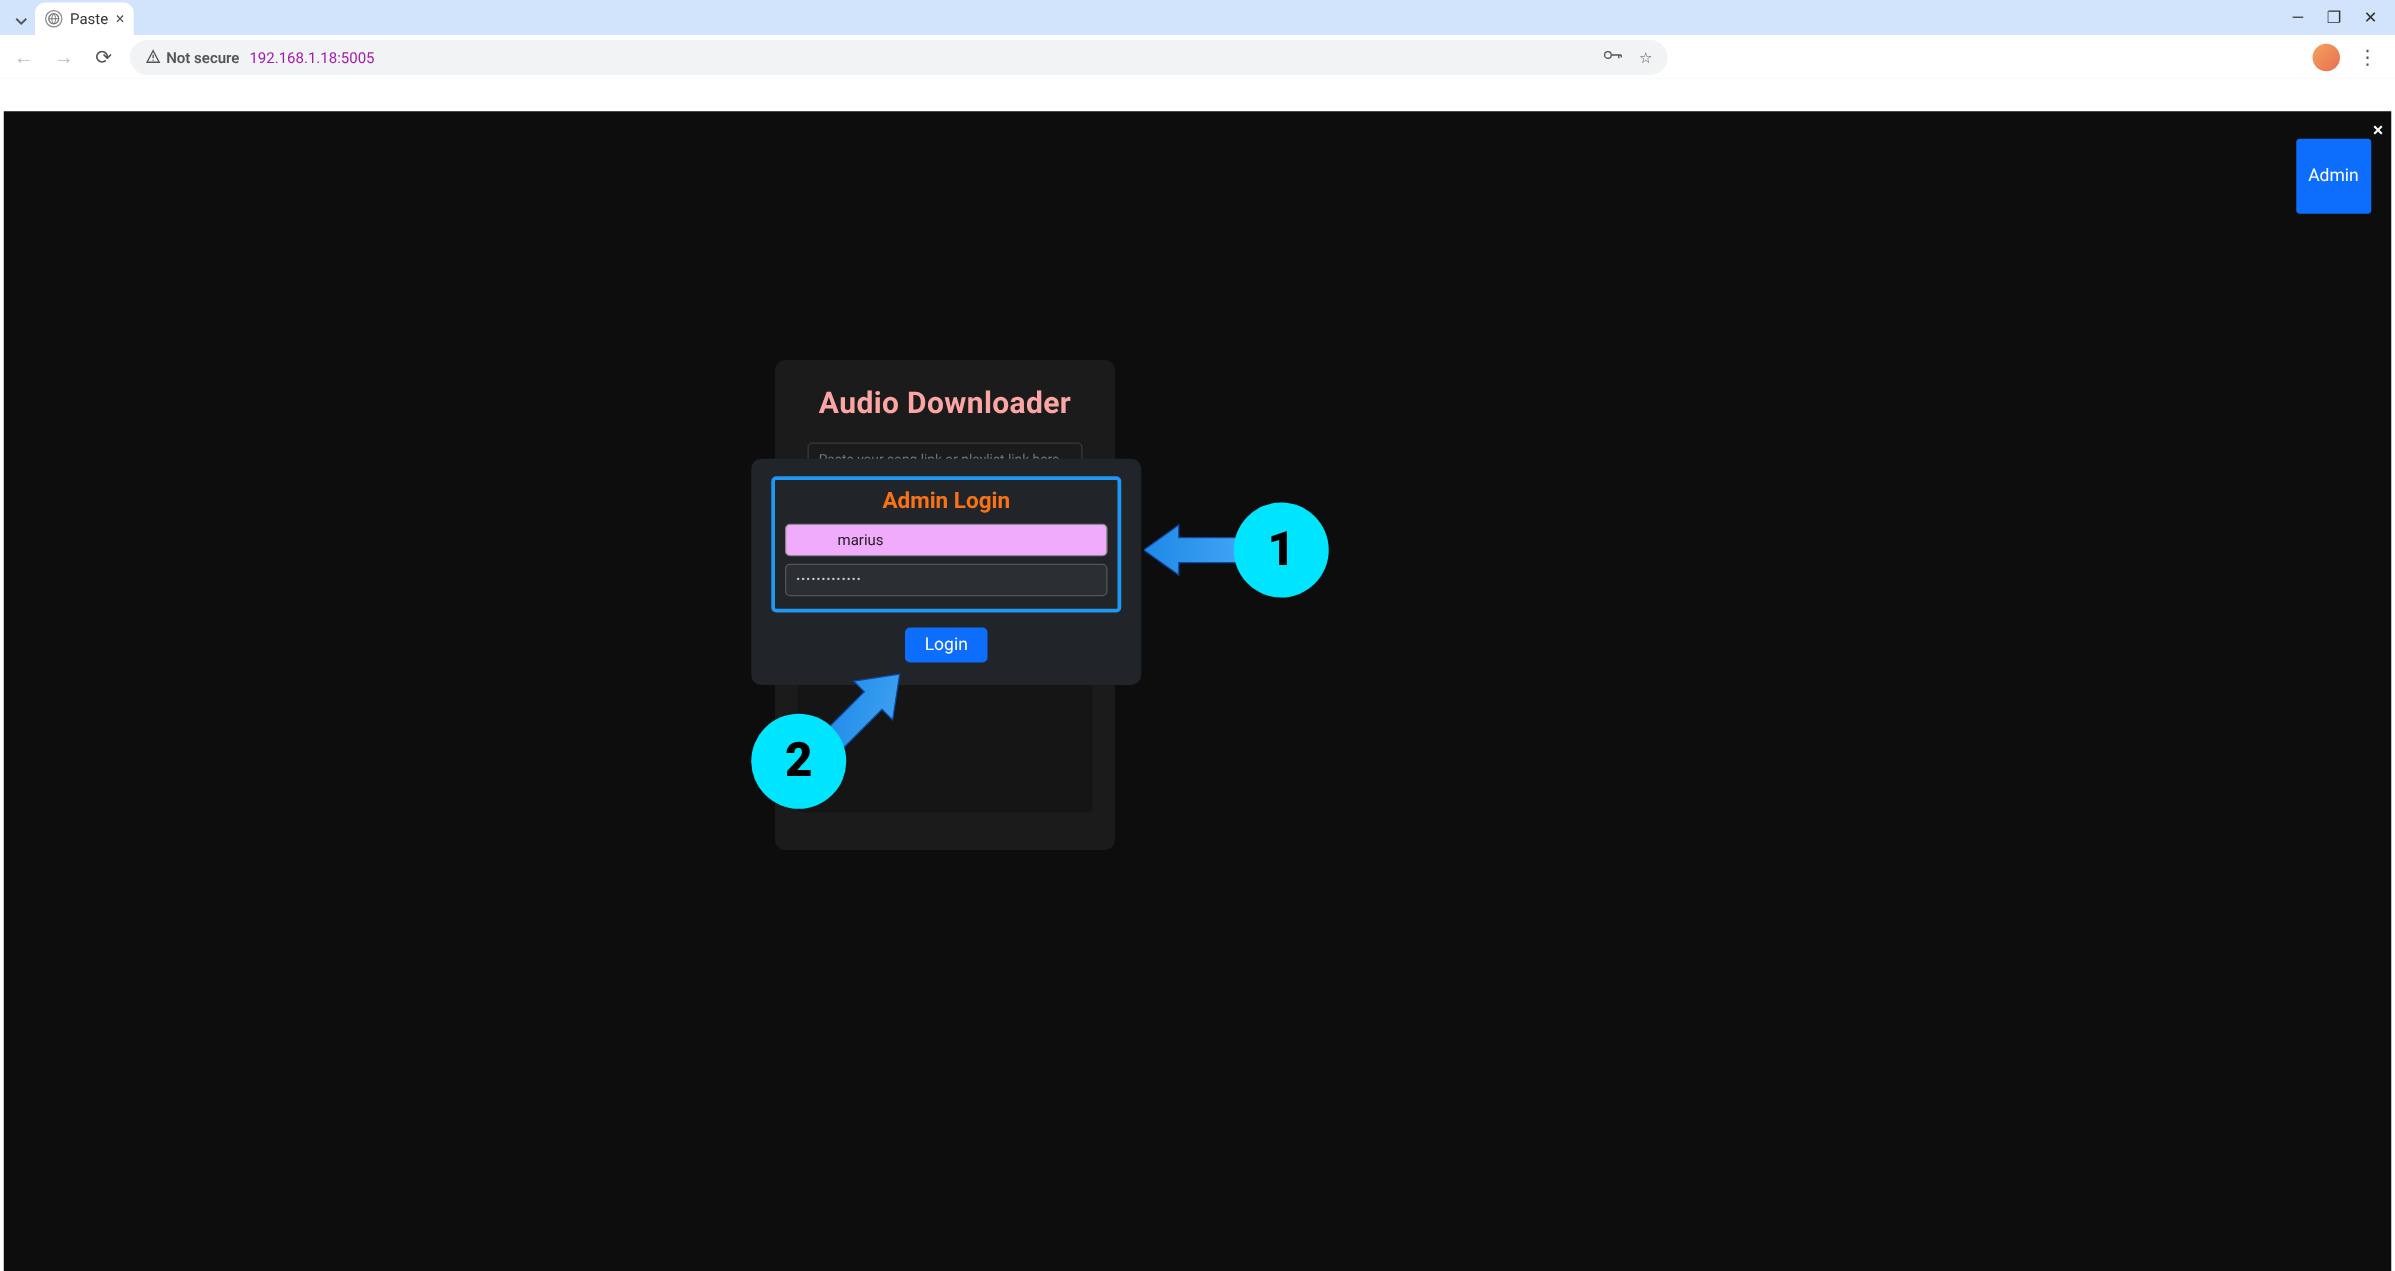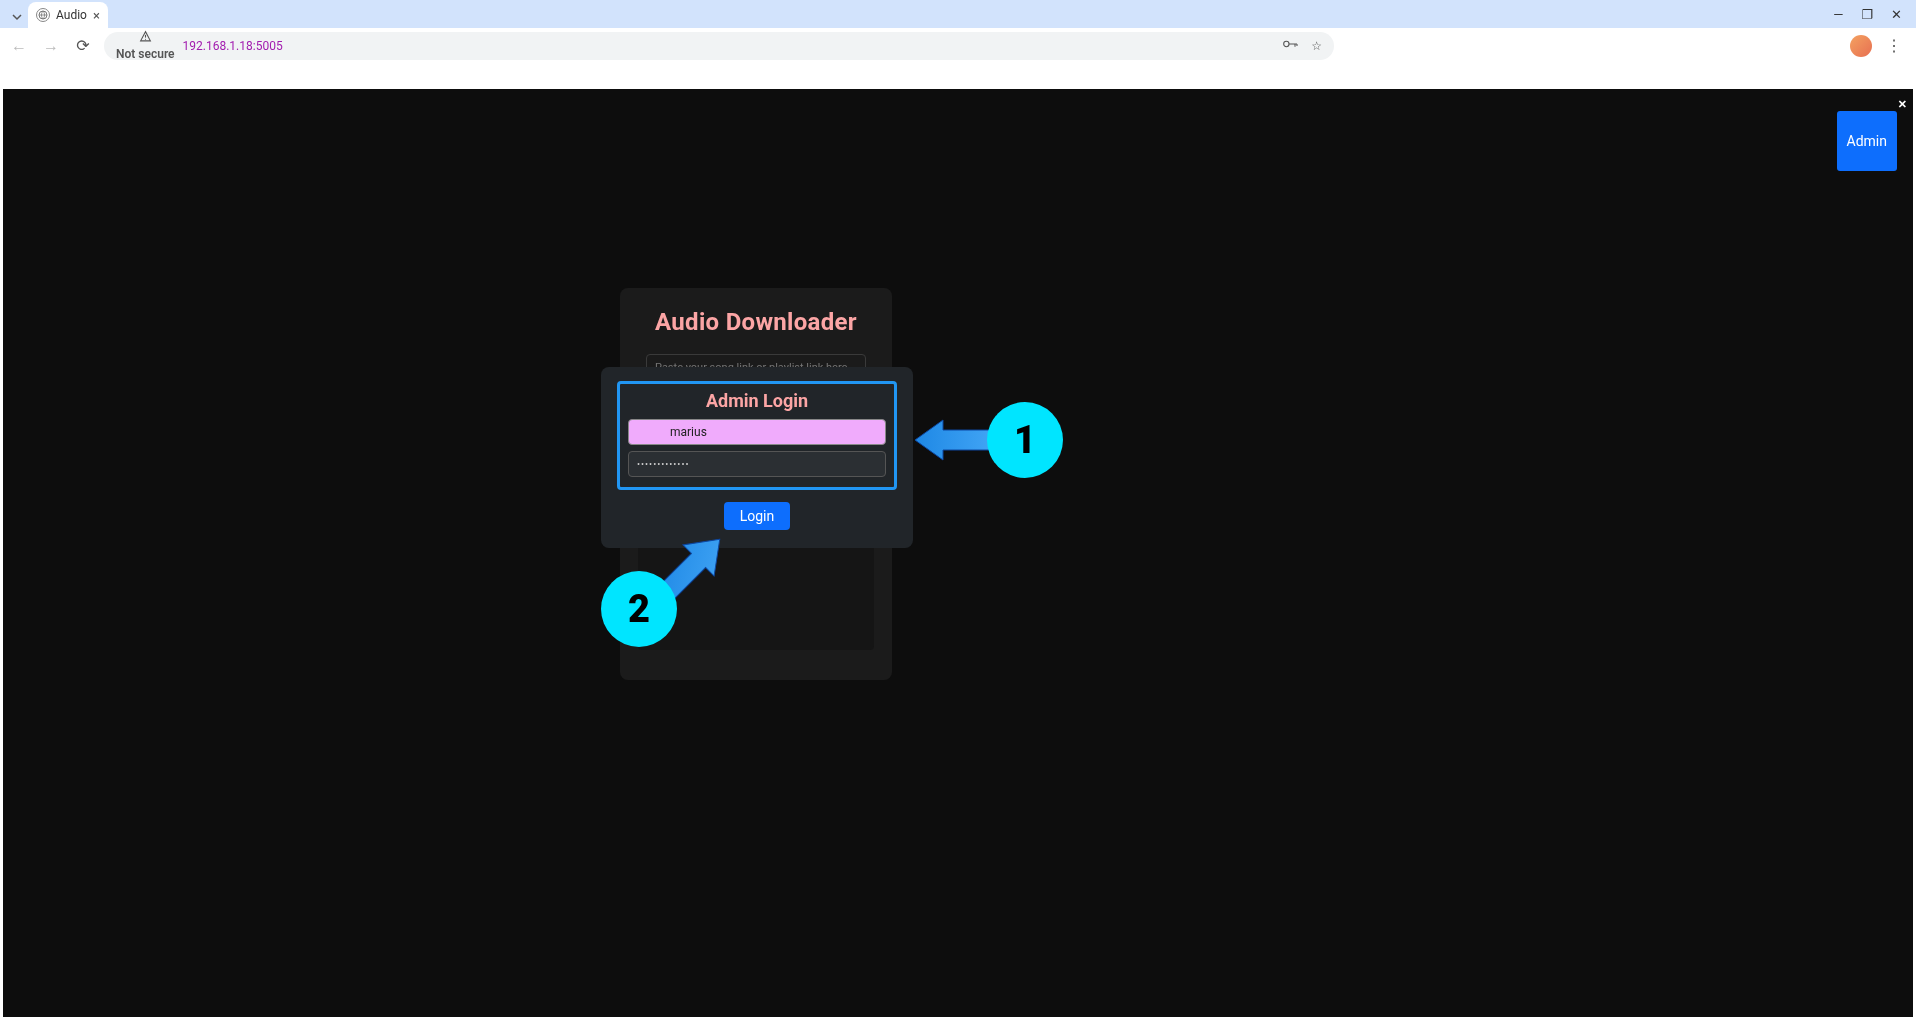--- a/index.html
+++ b/index.html
@@ -12,21 +12,21 @@
 .tab .favicon { width:14px; height:14px; border:1px solid #888; border-radius:50%; display:flex; align-items:center; justify-content:center; font-size:9px; color:#666;}
 .tab .tab-close { font-size:13px; color:#555; margin-left:auto; }
 
 .win-controls { position:absolute; top:0; right:0; height:28px; display:flex; align-items:center; gap:18px; padding:0 14px; color:#333; }
 .win-controls span { font-size:13px; }
 
 .toolbar { height:35px; background:#fff; display:flex; align-items:center; padding:0 8px; gap:10px; }
 .nav-btn { width:22px; height:22px; display:flex; align-items:center; justify-content:center; color:#bbb; font-size:16px;}
 .nav-btn.active { color:#555; }
 .addr { flex:0 0 auto; background:#f1f3f4; border-radius:16px; height:28px; display:flex; align-items:center; padding:0 12px; gap:8px; font-size:12px; color:#333; width:1230px;}
-.addr .warn { display:flex; align-items:center; gap:4px; color:#555; font-weight:600;flex-direction:column;}
+.addr .warn { display:flex; align-items:center; gap:4px; color:#555; font-weight:600;}
 .addr .warn svg{width:13px;height:13px;}
 .addr .url { color:#a21caf; }
 .addr-right { margin-left:auto; display:flex; gap:12px; color:#555; align-items:center;}
 .toolbar-right { margin-left:auto; display:flex; align-items:center; gap:14px; padding-right:6px;}
 .avatar { width:22px;height:22px;border-radius:50%; background:linear-gradient(135deg,#f4a261,#e76f51); }
 .dots { font-size:16px; color:#555; }
 
 
 .viewport { position:absolute; left:0; top:63px; right:0; bottom:0; background:#fff; }
 .page { position:absolute; left:3px; right:3px; top:26px; bottom:0; background:#0d0d0d; }
@@ -37,21 +37,21 @@
 
 
 .bg-card { position:absolute; left:617px; top:199px; width:272px; background:#1b1b1b; border-radius:8px; padding:20px 18px 30px; }
 .bg-card h1 { color:#fca5a5; font-size:24px; font-weight:700; text-align:center; letter-spacing:0.3px;}
 .bg-input { margin-top:18px; border:1px solid #3a3a3a; border-radius:4px; height:26px; background:transparent; width:220px; margin-left:auto; margin-right:auto; display:block; color:#555; font-size:11px; padding:0 8px;}
 .bg-area { margin-top:120px; background:#151515; border-radius:4px; height:150px;}
 
 
 .modal { position:absolute; left:598px; top:278px; width:312px; background:#212529; border-radius:8px; padding:14px 16px 18px; }
 .highlight-box { border:3px solid #2196f3; border-radius:4px; padding:6px 8px 10px; margin-bottom:12px;}
-.modal h2 { color:#fca5a5; font-size:18px; font-weight:700; text-align:center; margin-bottom:8px;}
+.modal h2 { color:#f97316; font-size:18px; font-weight:700; text-align:center; margin-bottom:8px;}
 .field { width:100%; height:26px; border:1px solid #555; border-radius:4px; background:#2b2f33; color:#ccc; font-size:12px; padding:0 8px; margin-top:6px; display:flex; align-items:center;}
 .field.focused { background:#f0abfc; color:#222; border-color:#888;padding-left:41px;}
 .login-btn { display:block; margin:0 auto; background:#0d6efd; color:#fff; border:none; border-radius:4px; padding:6px 16px; font-size:14px;}
 
 
 .anno-circle { position:absolute; width:76px; height:76px; border-radius:50%; background:#00e5ff; display:flex; align-items:center; justify-content:center; font-size:38px; font-weight:900; color:#000; }
 .anno-arrow { position:absolute; }
 .anno-arrow svg { display:block; }
 
 </style>
@@ -64,21 +64,21 @@
         <path d="M2 4l4 4 4-4" stroke="#555" stroke-width="1.5" fill="none"></path>
       </svg>
   </div>
   <div class="tab">
     <span class="favicon">
       <svg width="10" height="10" viewBox="0 0 10 10">
           <circle cx="5" cy="5" r="4" stroke="#777" fill="none"></circle>
           <path d="M1 5h8M5 1c2 2 2 6 0 8M5 1c-2 2-2 6 0 8" stroke="#777" fill="none" stroke-width="0.8"></path>
         </svg>
     </span>
-    <span>Audio</span>
+    <span>Paste</span>
     <span class="tab-close">×</span>
   </div>
 </div>
 <div class="win-controls">
   <span>—</span>
   <span>❐</span>
   <span>✕</span>
 </div>
 
 <div class="toolbar">

